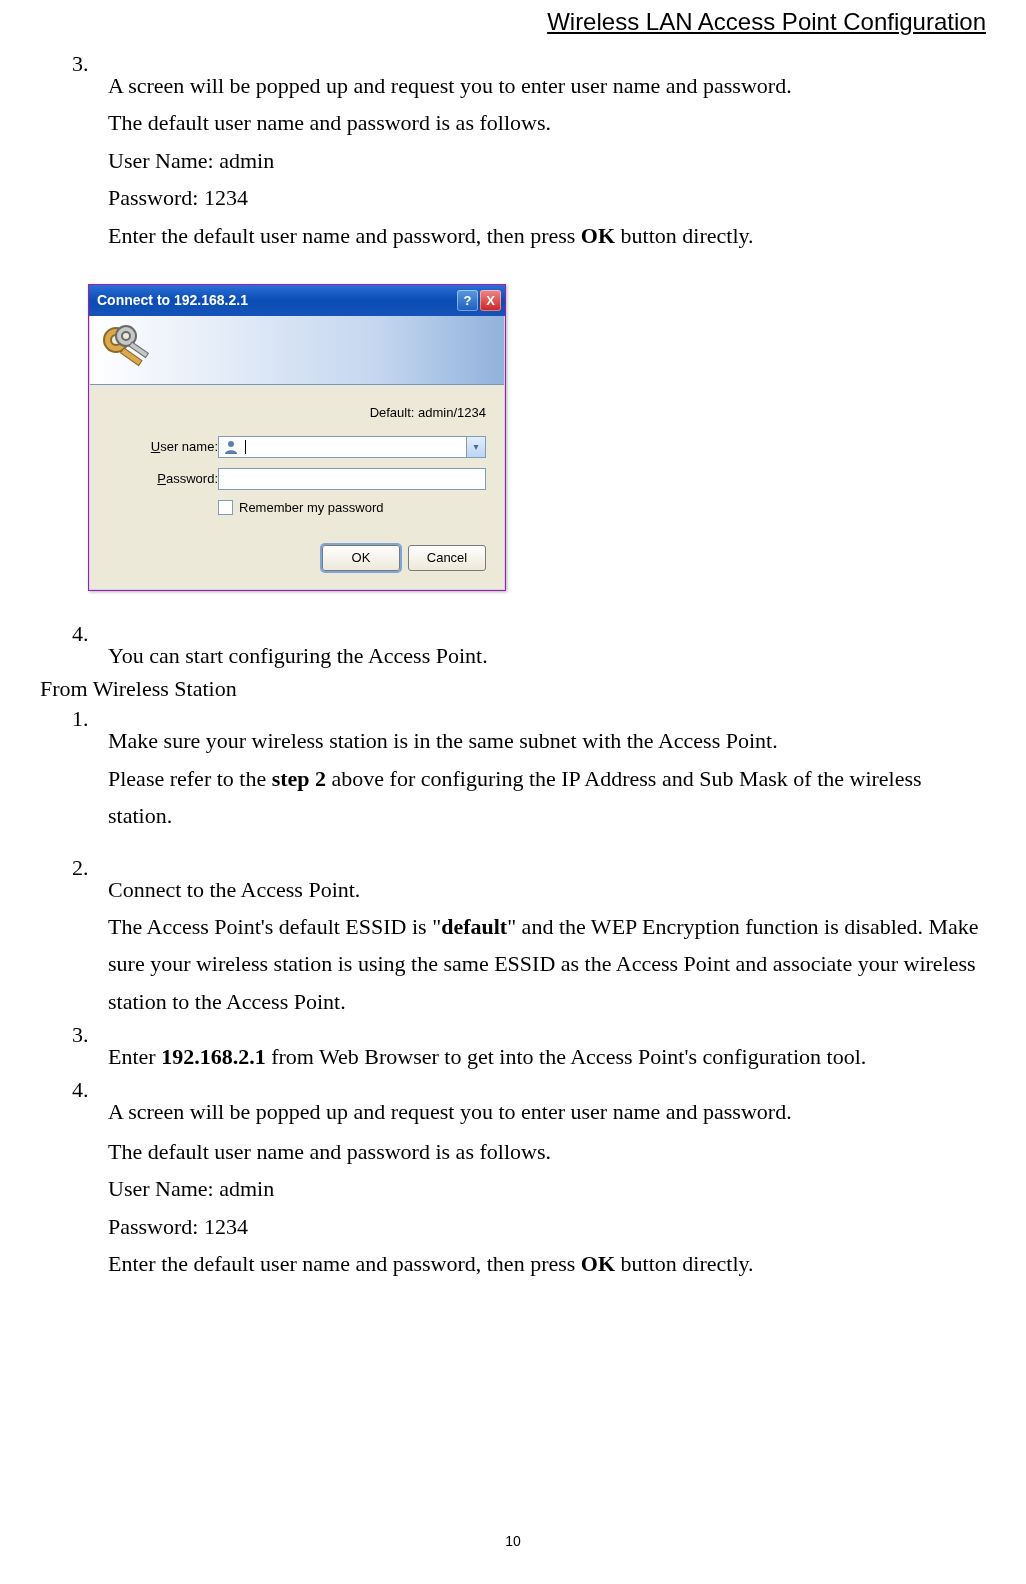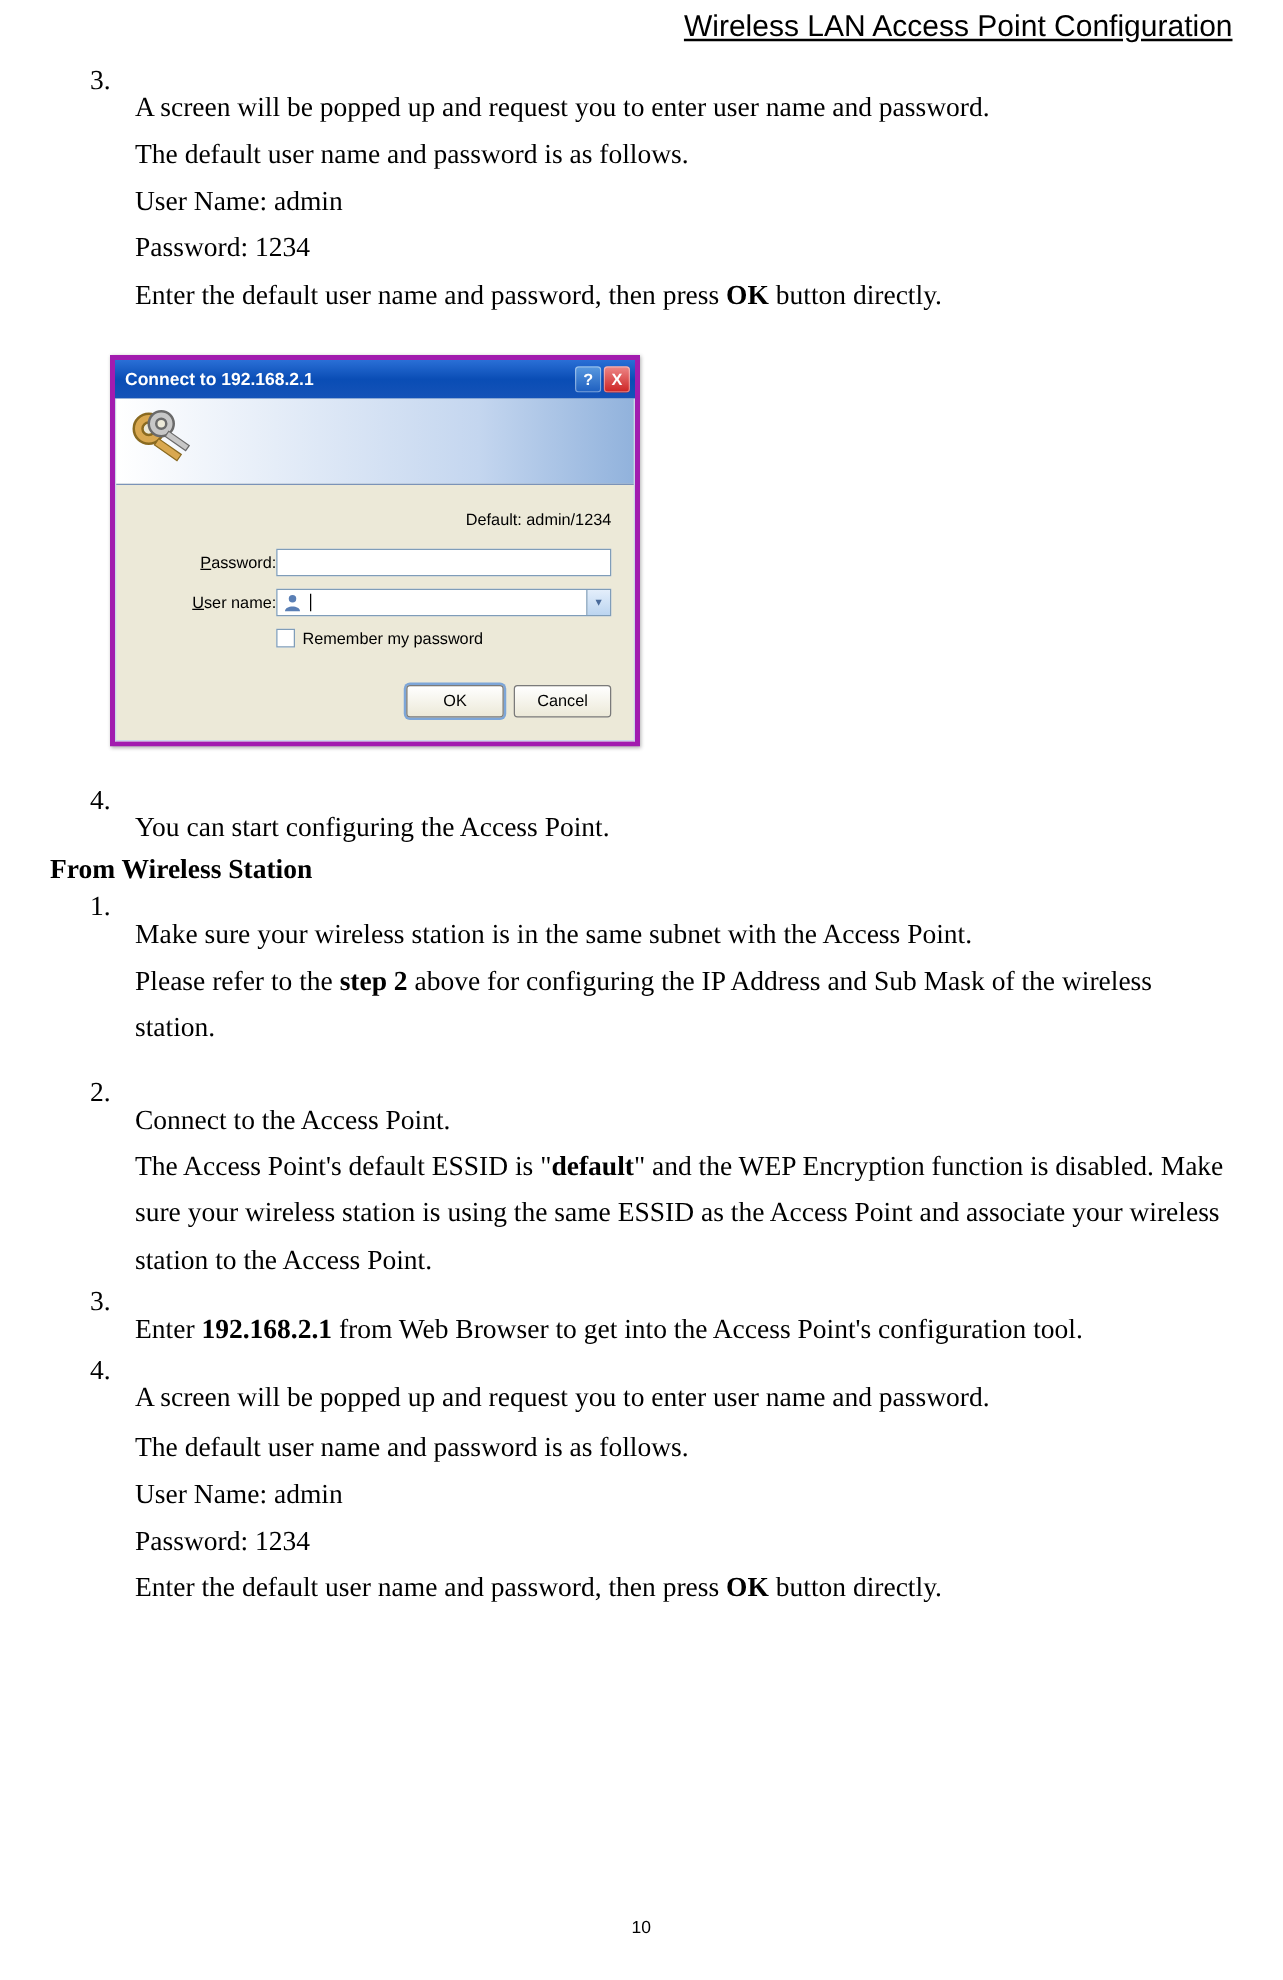--- a/index.html
+++ b/index.html
@@ -36,29 +36,29 @@
       margin-top: 16px;
     }
     .indent {
       padding-left: 40px;
       line-height: 1.7;
     }
     .bold {
       font-weight: bold;
     }
     .section-heading {
-      font-weight: bold;
+      font-weight: normal;
       margin-bottom: 4px;
     }
     .dialog-wrap {
       margin: 30px 0 30px 48px;
     }
     .dialog {
       width: 416px;
-      border: 4px solid #a21caf;
+      border: 1px solid #a21caf;
       box-shadow: 1px 1px 3px rgba(0,0,0,0.3);
       font-family: Tahoma, Arial, sans-serif;
       font-size: 13px;
     }
     .titlebar {
       background: linear-gradient(to bottom, #2a6fd6 0%, #0a4db5 50%, #1553b8 100%);
       color: #fff;
       display: flex;
       align-items: center;
       padding: 5px 4px 5px 8px;
@@ -240,37 +240,37 @@
                 <circle cx="18" cy="18" r="5" fill="#ece9d8" stroke="#8a6a20" stroke-width="2"></circle>
                 <rect x="26" y="26" width="22" height="6" fill="#d9a850" stroke="#8a6a20" stroke-width="1" transform="rotate(35 26 26)"></rect>
                 <circle cx="28" cy="14" r="10" fill="#c7c7c7" stroke="#6a6a6a" stroke-width="2"></circle>
                 <circle cx="28" cy="14" r="4" fill="#ece9d8" stroke="#6a6a6a" stroke-width="2"></circle>
                 <rect x="34" y="20" width="20" height="5" fill="#c7c7c7" stroke="#6a6a6a" stroke-width="1" transform="rotate(35 34 20)"></rect>
               </svg>
             </div>
           </div>
           <div class="form-area">
             <div class="realm">Default: admin/1234</div>
-            <div class="frow">
-              <div class="flabel"><span class="u">P</span><span>assword:</span></div>
-              <div class="textbox"></div>
-            </div>
             <div class="frow">
               <div class="flabel"><span class="u">U</span><span>ser name:</span></div>
               <div class="combo">
                 <span class="usr-icon">
                   <svg viewBox="0 0 16 16">
                       <circle cx="8" cy="5" r="3" fill="#5a7fb5"></circle>
                       <path d="M2 15 C2 10 14 10 14 15 Z" fill="#5a7fb5"></path>
                     </svg>
                 </span>
                 <span class="cursor"></span>
                 <span class="dd">▾</span>
               </div>
             </div>
+            <div class="frow">
+              <div class="flabel"><span class="u">P</span><span>assword:</span></div>
+              <div class="textbox"></div>
+            </div>
             <div class="chkrow">
               <div class="chk"></div>
               <span><span class="u">R</span><span>emember my password</span></span>
             </div>
             <div class="btnrow">
               <div class="dlg-btn default">OK</div>
               <div class="dlg-btn">Cancel</div>
             </div>
           </div>
         </div>

